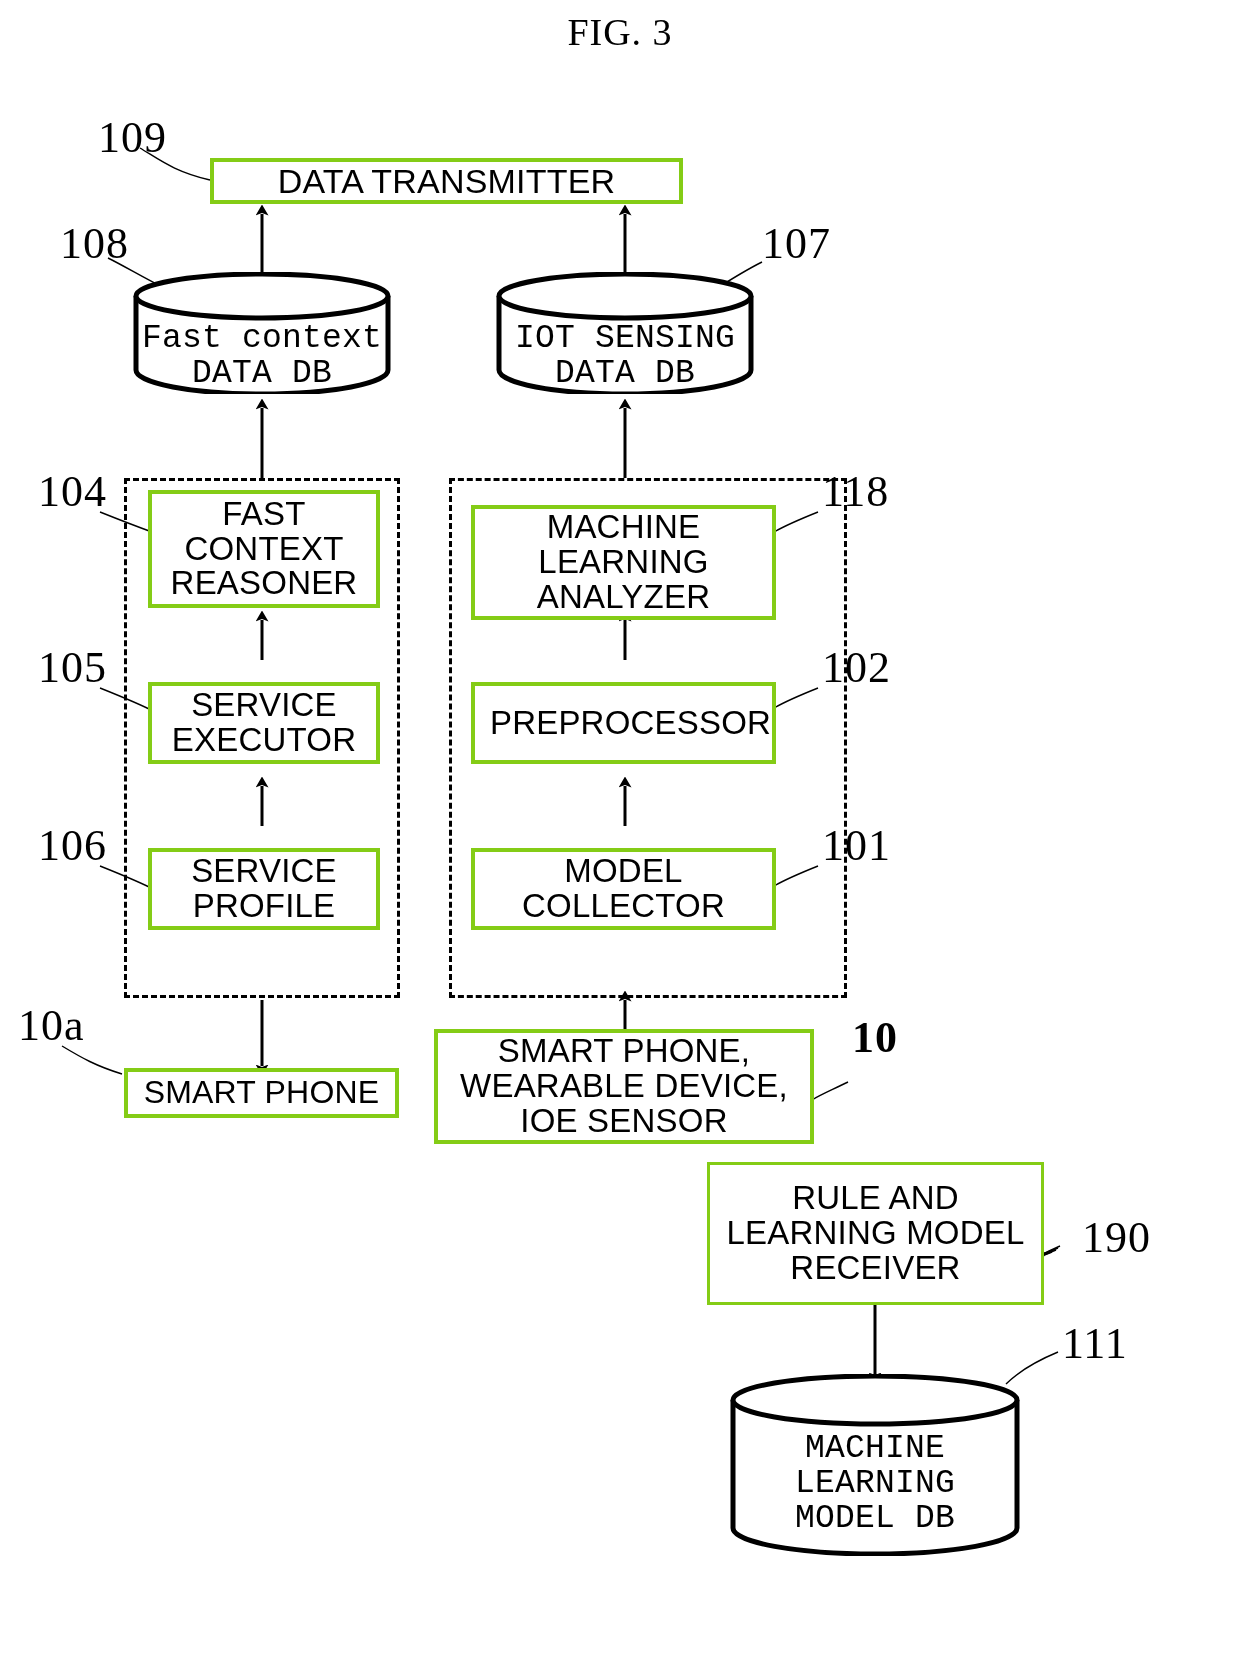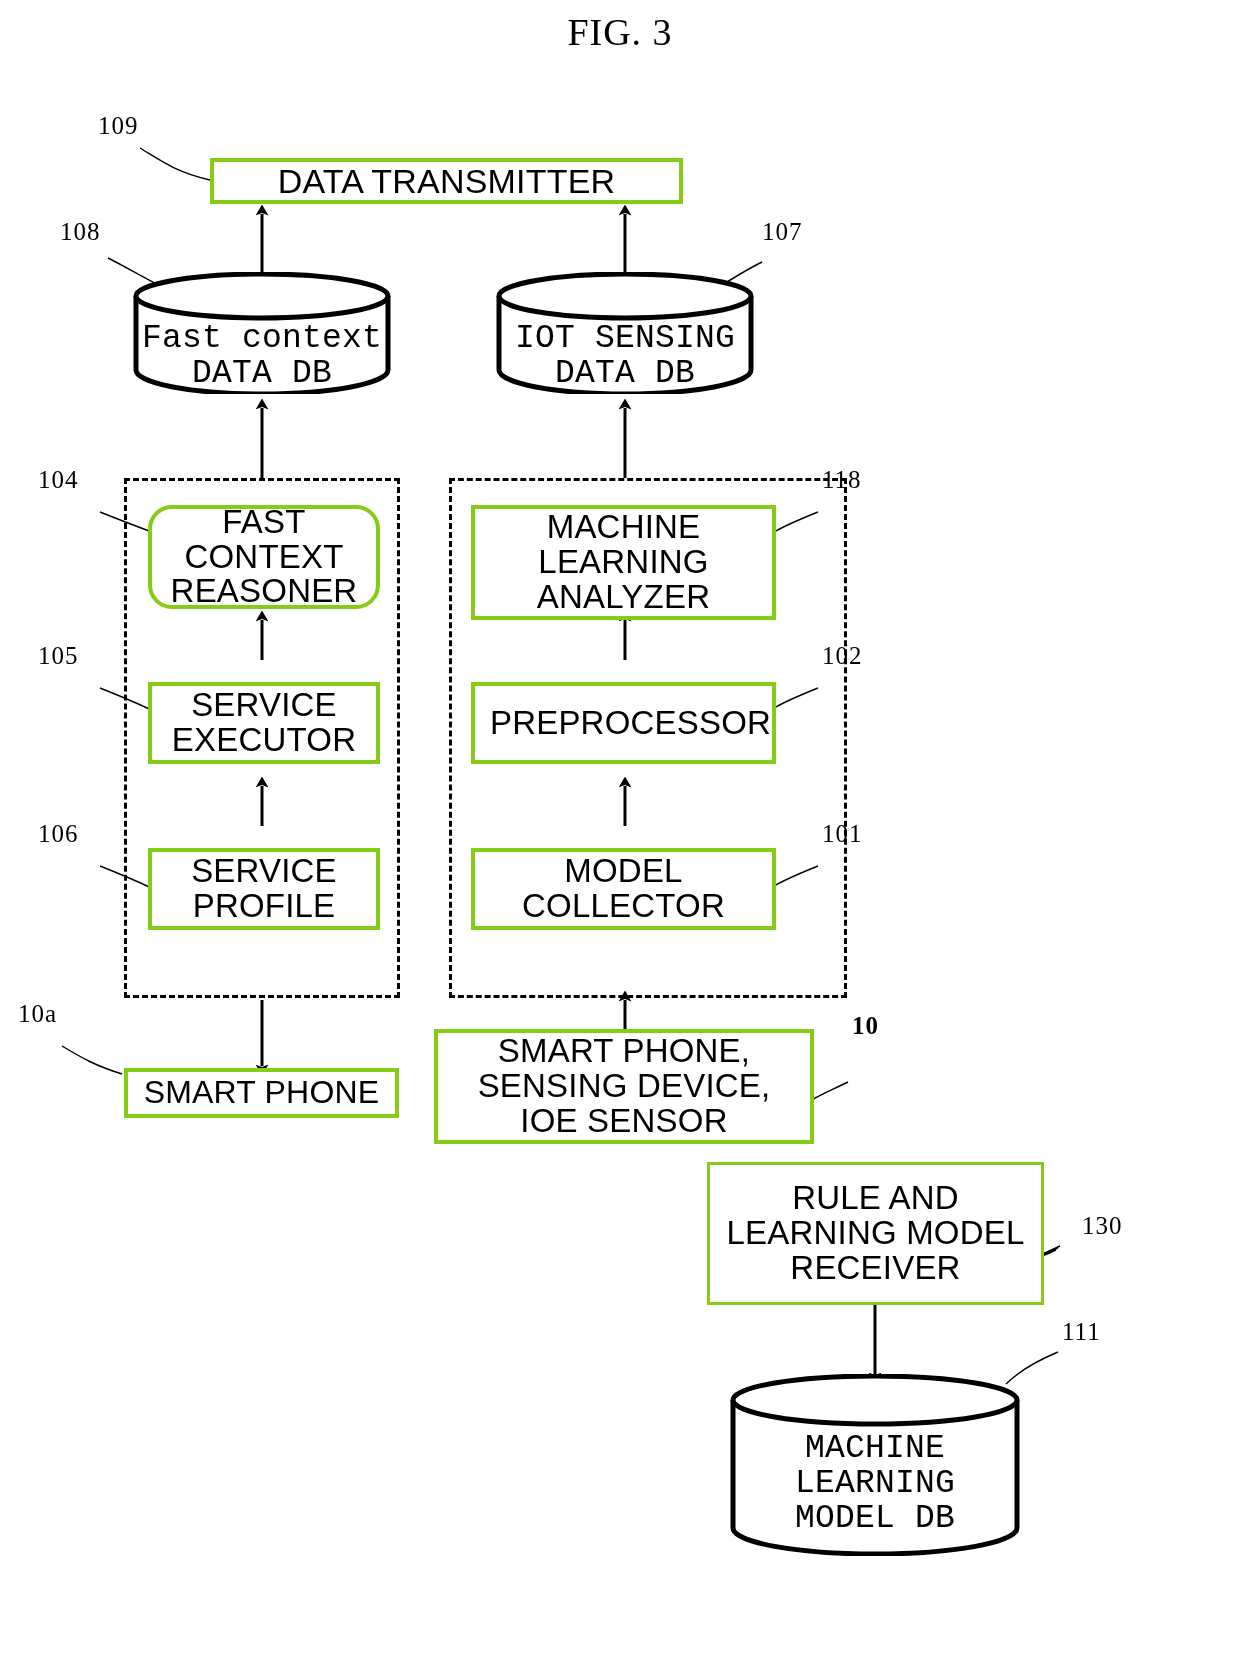--- a/index.html
+++ b/index.html
@@ -64,21 +64,21 @@
     font-size: 33px;
     line-height: 1.06;
     white-space: pre-line;
     letter-spacing: 0.2px;
     font-family: Liberation Mono, monospace;
   }
   
   .ref {
     position: absolute;
     font-family: "Liberation Serif", serif;
-    font-size: 25px;
+    font-size: 44px;
     letter-spacing: 1px;
     color: #000;
     white-space: nowrap;
   }
   
   #wires {
     position: absolute;
     left: 0; top: 0;
     width: 1240px; height: 1665px;
     pointer-events: none;
@@ -164,21 +164,21 @@
     </svg>
     <div class="cyl-label" style="top:50px;">IOT SENSING
 DATA DB</div>
   </div>
   <div class="ref" style="left:762px; top:218px;">107</div>
 
   <div class="dashgroup" style="left:124px; top:478px; width:276px; height:520px;"></div>
 
   <div class="dashgroup" style="left:449px; top:478px; width:398px; height:520px;"></div>
 
-  <div class="box" style="left:148px; top:505px; width:232px; height:104px;border-radius:24px;">
+  <div class="box" style="left:148px; top:490px; width:232px; height:118px;">
     <span>FAST
 CONTEXT
 REASONER</span>
   </div>
   <div class="ref" style="left:38px; top:466px;">104</div>
 
   <div class="box" style="left:148px; top:682px; width:232px; height:82px;">
     <span>SERVICE
 EXECUTOR</span>
   </div>
@@ -208,31 +208,31 @@
   </div>
   <div class="ref" style="left:822px; top:820px;">101</div>
 
   <div class="box" style="left:124px; top:1068px; width:275px; height:50px; font-size:32px;">
     <span>SMART PHONE</span>
   </div>
   <div class="ref" style="left:18px; top:1000px;">10a</div>
 
   <div class="box" style="left:434px; top:1029px; width:380px; height:115px;">
     <span>SMART PHONE,
-SENSING DEVICE,
+WEARABLE DEVICE,
 IOE SENSOR</span>
   </div>
   <div class="ref" style="left:852px; top:1012px;font-weight:bold;">10</div>
 
   <div class="box thin" style="left:707px; top:1162px; width:337px; height:143px;">
     <span>RULE AND
 LEARNING MODEL
 RECEIVER</span>
   </div>
-  <div class="ref" style="left:1082px; top:1212px;">130</div>
+  <div class="ref" style="left:1082px; top:1212px;">190</div>
 
   <div class="cyl" style="left:730px; top:1374px; width:290px; height:182px;">
     <svg width="290" height="182" viewBox="0 0 290 182">
       <path d="M3,26 L3,154 A142,26 0 0 0 287,154 L287,26" fill="#fff" stroke="#000" stroke-width="5"></path>
       <ellipse cx="145" cy="26" rx="142" ry="24" fill="#fff" stroke="#000" stroke-width="5"></ellipse>
     </svg>
     <div class="cyl-label" style="top:58px;">MACHINE
 LEARNING
 MODEL DB</div>
   </div>

